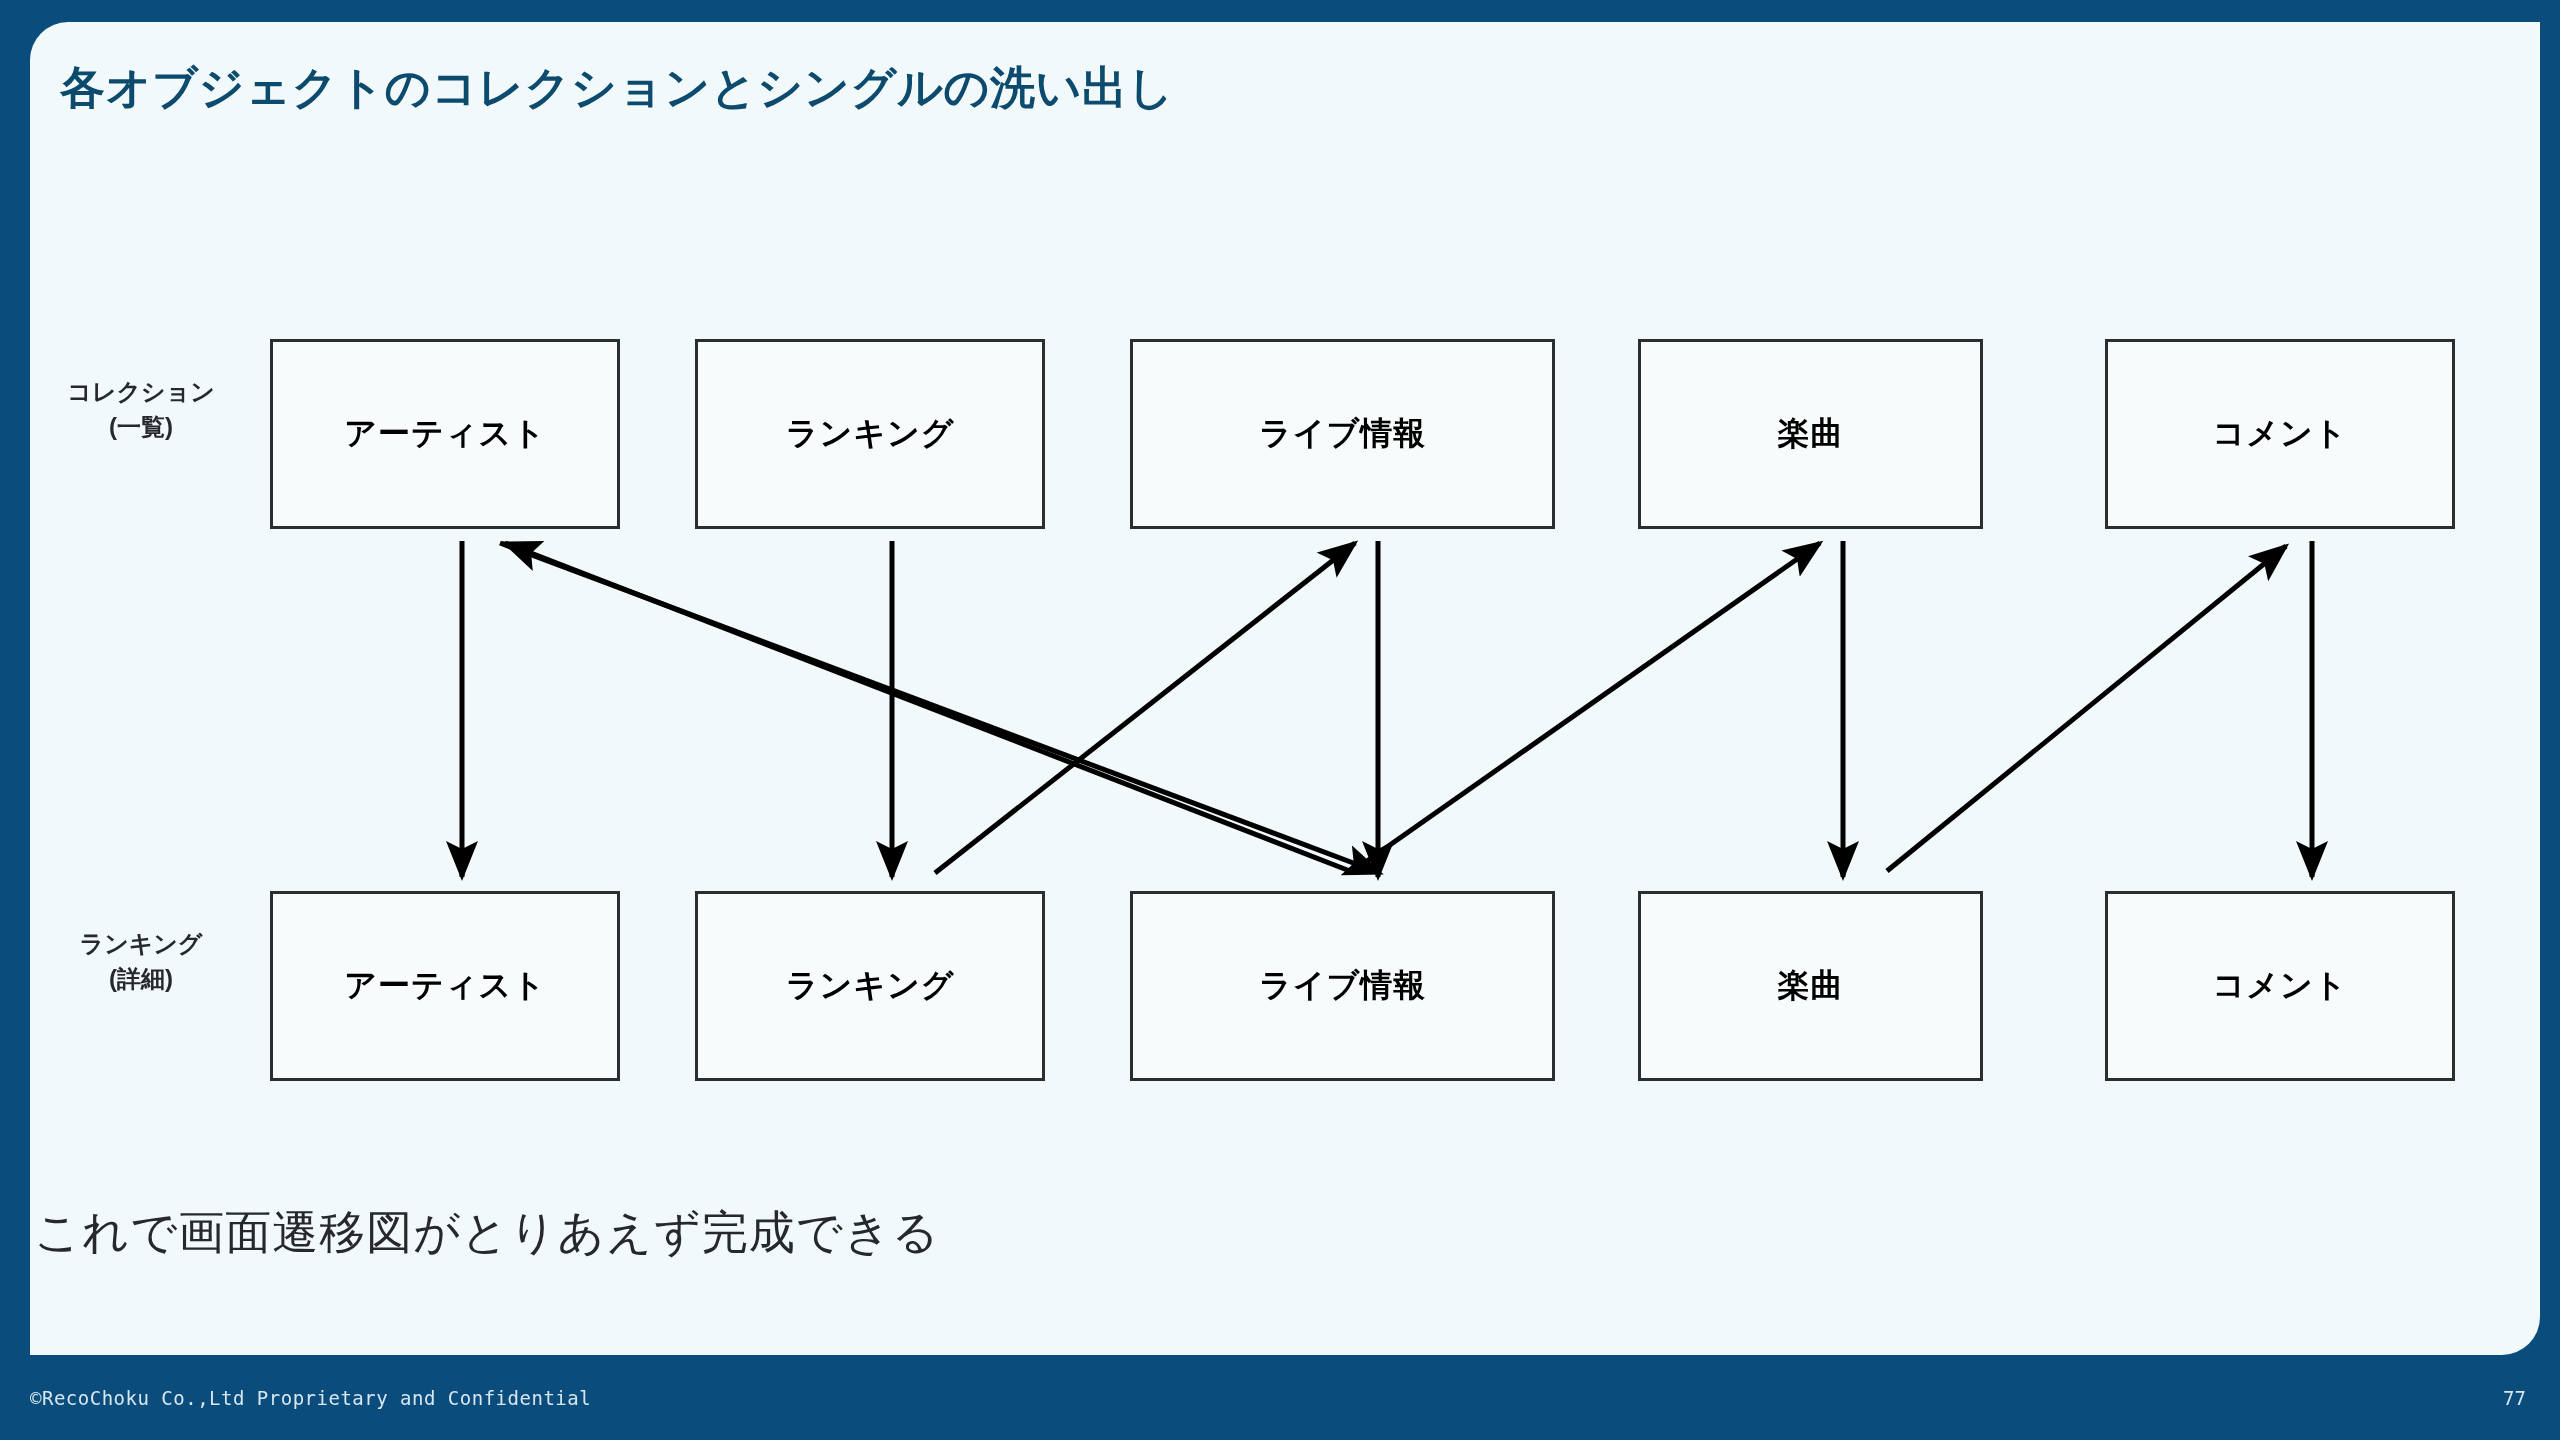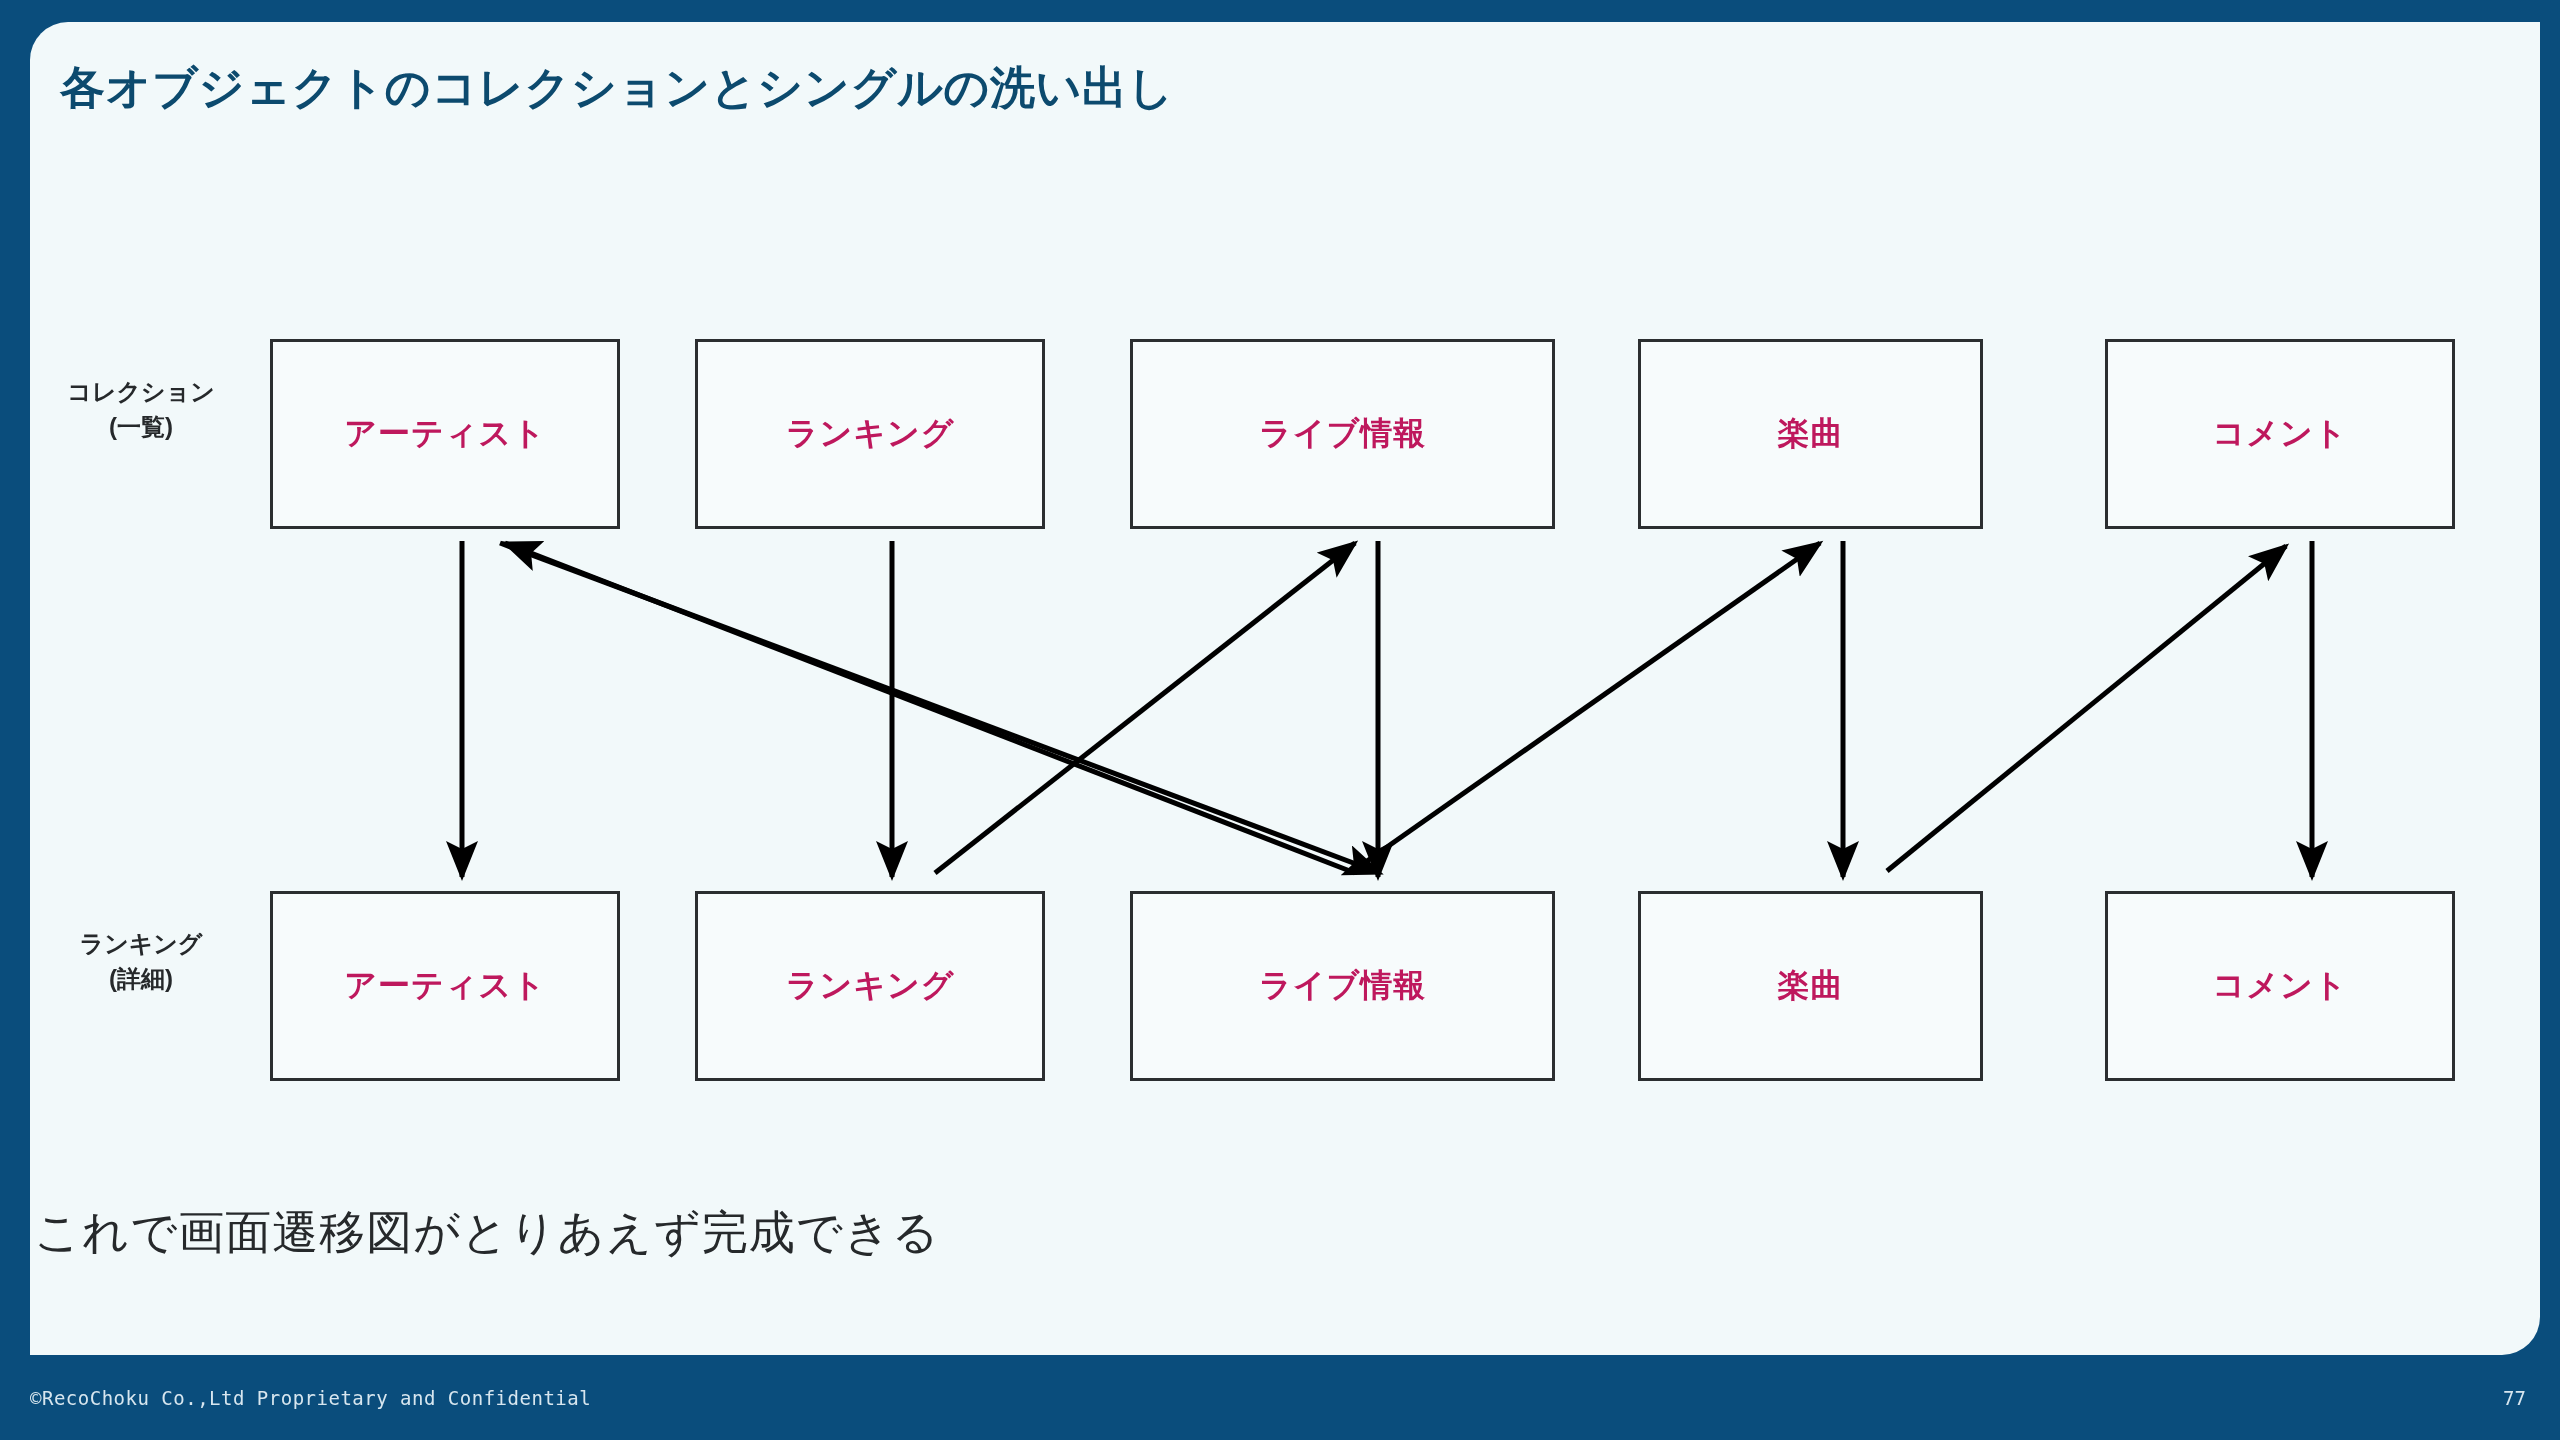--- a/index.html
+++ b/index.html
@@ -48,21 +48,21 @@
   .node-box{
     position:absolute;
     box-sizing:border-box;
     border:3px solid #2b2e30;
     background:#f7fbfc;
     display:flex;
     align-items:center;
     justify-content:center;
     font-size:32px;
     font-weight:700;
-    color:#be185d;
+    color:#000000;
     letter-spacing:1px;
   }
   #arrow-layer{
     position:absolute;
     left:0; top:0;
     width:2510px; height:1333px;
     pointer-events:none;
   }
   #footer-caption{
     position:absolute;

